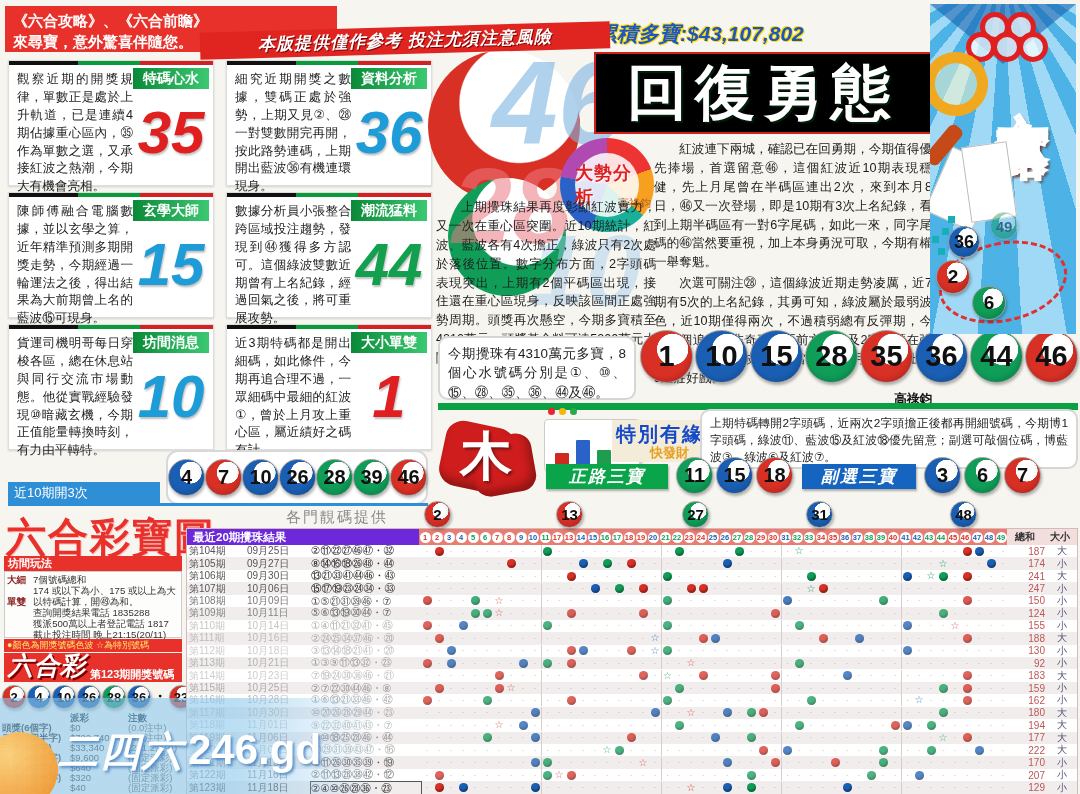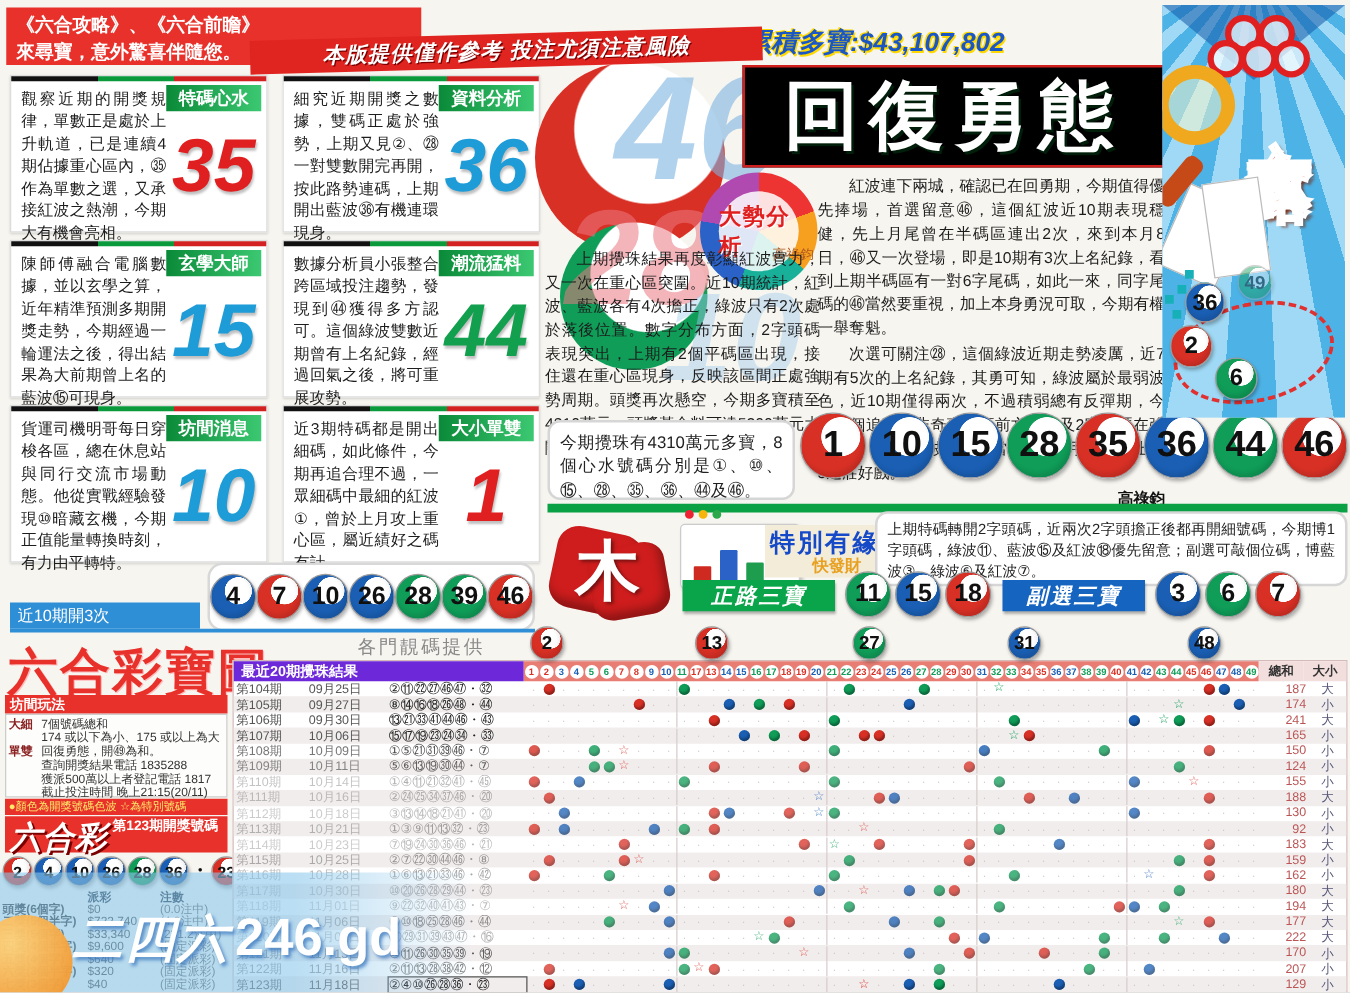--- a/index.html
+++ b/index.html
@@ -119,21 +119,21 @@
                   text-shadow:1px 1px 0 #ffbcbc;}
   #play-header{left:4px;top:556px;width:178px;height:15px;background:#e8312a;color:#fff;
                font-weight:bold;font-size:11px;padding-left:4px;display:flex;align-items:center;}
   #rules-box{left:4px;top:571px;width:178px;height:67px;background:#fdfdfb;border:1px solid #ccc;
              font-size:9.6px;line-height:1.15;padding:2px 2px;}
   .rule-row{display:flex;}
   .rule-k{width:26px;font-weight:bold;color:#8a2222;flex:none;}
   .rule-v{flex:1;color:#333;}
   #legend-bar{left:4px;top:639px;width:178px;height:13px;background:#e8312a;color:#ffe96a;
               font-size:9px;display:flex;align-items:center;padding-left:3px;}
-  #draw-bar{left:4px;top:653px;width:178px;height:29px;background:#e8312a;display:flex;align-items:flex-start;}
+  #draw-bar{left:4px;top:653px;width:178px;height:29px;background:#e8312a;display:flex;align-items:flex-end;}
   #draw-brand{font-size:25px;font-weight:900;font-style:italic;color:#fff;letter-spacing:1px;
               padding:0 4px;text-shadow:2px 2px 0 #7a0000;}
   #draw-label{font-size:11px;color:#fff;font-weight:bold;}
   #draw-balls{left:2px;top:684px;width:184px;height:26px;gap:1px;}
   #draw-sep{font-size:14px;font-weight:900;color:#111;margin:0 1px;}
   #prize-table{left:2px;top:712px;width:184px;font-size:9.5px;}
   .prize-row{display:flex;height:10px;line-height:10px;}
   .prize-row .c0{width:68px;font-weight:bold;color:#222;}
   .prize-row .c1{width:58px;color:#333;}
   .prize-row .c2{width:58px;color:#555;}
@@ -346,21 +346,21 @@
       <div class="rule-row" data-name="rule-row">
         <span class="rule-k">大細</span>
         <span class="rule-v">7個號碼總和</span>
       </div>
       <div class="rule-row" data-name="rule-row">
         <span class="rule-k"></span>
         <span class="rule-v">174 或以下為小、175 或以上為大</span>
       </div>
       <div class="rule-row" data-name="rule-row">
         <span class="rule-k">單雙</span>
-        <span class="rule-v">回復勇態，開㊾為和。</span>
+        <span class="rule-v">以特碼計算，開㊾為和。</span>
       </div>
       <div class="rule-row" data-name="rule-row">
         <span class="rule-k"></span>
         <span class="rule-v">查詢開獎結果電話 1835288</span>
       </div>
       <div class="rule-row" data-name="rule-row">
         <span class="rule-k"></span>
         <span class="rule-v">獲派500萬以上者登記電話 1817</span>
       </div>
       <div class="rule-row" data-name="rule-row">
@@ -762,21 +762,21 @@
             <span class="cell g10">·</span>
             <span class="cell">·</span>
             <span class="cell">·</span>
             <span class="cell">·</span>
             <span class="cell">·</span>
             <span class="cell">·</span>
             <span class="cell">·</span>
             <span class="cell">·</span>
             <span class="cell">·</span>
           </span>
-          <span class="rsum">165</span>
+          <span class="rsum">247</span>
           <span class="rsize">小</span>
         </div>
         <div class="res-row" data-name="result-row">
           <span class="rp" style="opacity: 0.8;">第108期</span>
           <span class="rd" style="opacity: 0.8;">10月09日</span>
           <span class="rn" style="opacity: 0.8;">①⑤㉑㉛㊴㊻・⑦</span>
           <span class="rgrid" data-name="dot-grid">
             <span class="cell">
               <span class="dot" data-name="hit-dot" style="background: rgb(217, 48, 37); opacity: 0.8;"></span>
             </span>

